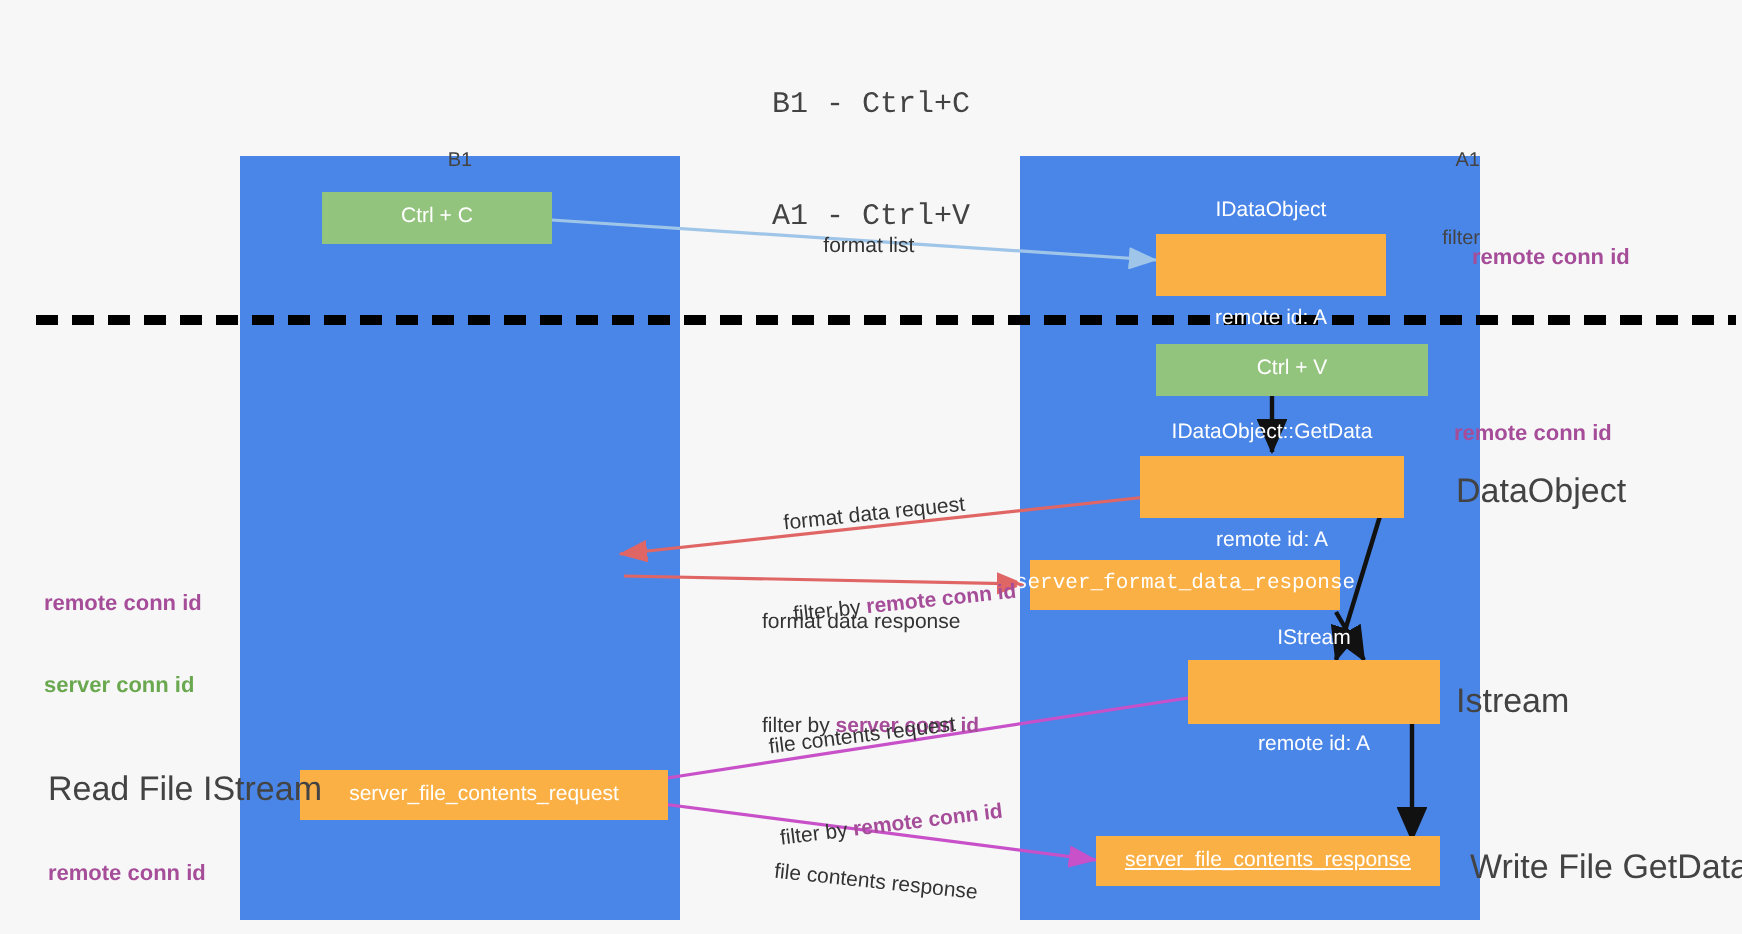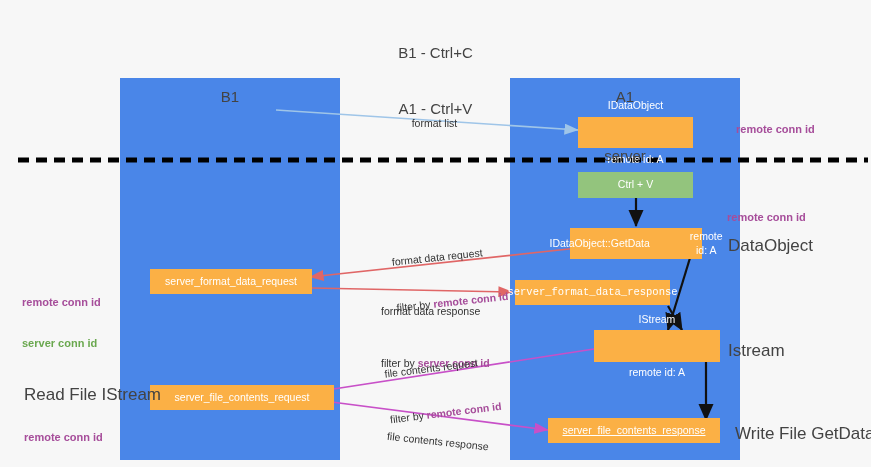--- a/index.html
+++ b/index.html
@@ -16,23 +16,23 @@
   
   #wires{position:absolute;left:0;top:0;width:871px;height:467px;z-index:3;pointer-events:none;}
   #lanes{position:absolute;left:0;top:0;width:871px;height:467px;z-index:1;}
 
   
   .txt{position:absolute;z-index:5;white-space:pre;line-height:1.22;}
   .title{
     width:871px;left:0;top:6px;text-align:center;
     font-size:15px;color:#434343;
   }
-  .title div{line-height:1.35;}
+  .title div{line-height:1.35;font-family:Liberation Mono, monospace;}
   .colhead{
-    text-align:center;font-size:15px;color:#434343;line-height:1.3;
+    text-align:center;font-size:10px;color:#434343;line-height:1.3;
   }
   .sidelabel{font-size:17px;color:#434343;}
   .connid{font-size:11px;font-weight:bold;line-height:1.25;}
   .purple{color:#a64d9a;}
   .green{color:#6aa84f;}
   .edgelab{font-size:10.5px;color:#333;line-height:1.45;}
   .edgelab b{font-weight:bold;}
   .rot-up{transform-origin:0 0;}
 
   
@@ -95,43 +95,43 @@
   </svg>
 
   <div class="txt title">
     <div>B1 - Ctrl+C</div>
     <div>A1 - Ctrl+V</div>
   </div>
 
   <div class="txt colhead" style="left:120px;top:48px;width:220px;">
     <div>B1</div>
   </div>
-  <div class="txt colhead" style="left:510px;top:48px;width:230px;">
+  <div class="txt colhead" style="left:510px;top:48px;width:230px;text-align:right;">
     <div>A1</div>
-    <div>server</div>
+    <div>filter</div>
   </div>
 
+  <div class="node green-box" style="left:161px;top:96px;width:115px;height:26px;">
+    <span>Ctrl + C</span>
+  </div>
 
   <div class="node orange-box" style="left:578px;top:117px;width:115px;height:31px;flex-direction:column;">
     <span>IDataObject</span>
     <span>remote id: A</span>
   </div>
 
-  <div class="node green-box" style="left:578px;top:172px;width:115px;height:26px;">
+  <div class="node green-box" style="left:578px;top:172px;width:136px;height:26px;">
     <span>Ctrl + V</span>
   </div>
 
-  <div class="node orange-box" style="left:570px;top:228px;width:132px;height:31px;flex-direction:row;">
+  <div class="node orange-box" style="left:570px;top:228px;width:132px;height:31px;flex-direction:column;">
     <span>IDataObject::GetData</span>
     <span>remote id: A</span>
   </div>
 
-  <div class="node orange-box" style="left:150px;top:269px;width:162px;height:25px;">
-    <span>server_format_data_request</span>
-  </div>
 
   <div class="node orange-box" style="left:515px;top:280px;width:155px;height:25px;font-family:Liberation Mono, monospace;">
     <span>server_format_data_response</span>
   </div>
 
   <div class="node orange-box" style="left:594px;top:330px;width:126px;height:32px;flex-direction:column;">
     <span>IStream</span>
     <span>remote id: A</span>
   </div>
 

